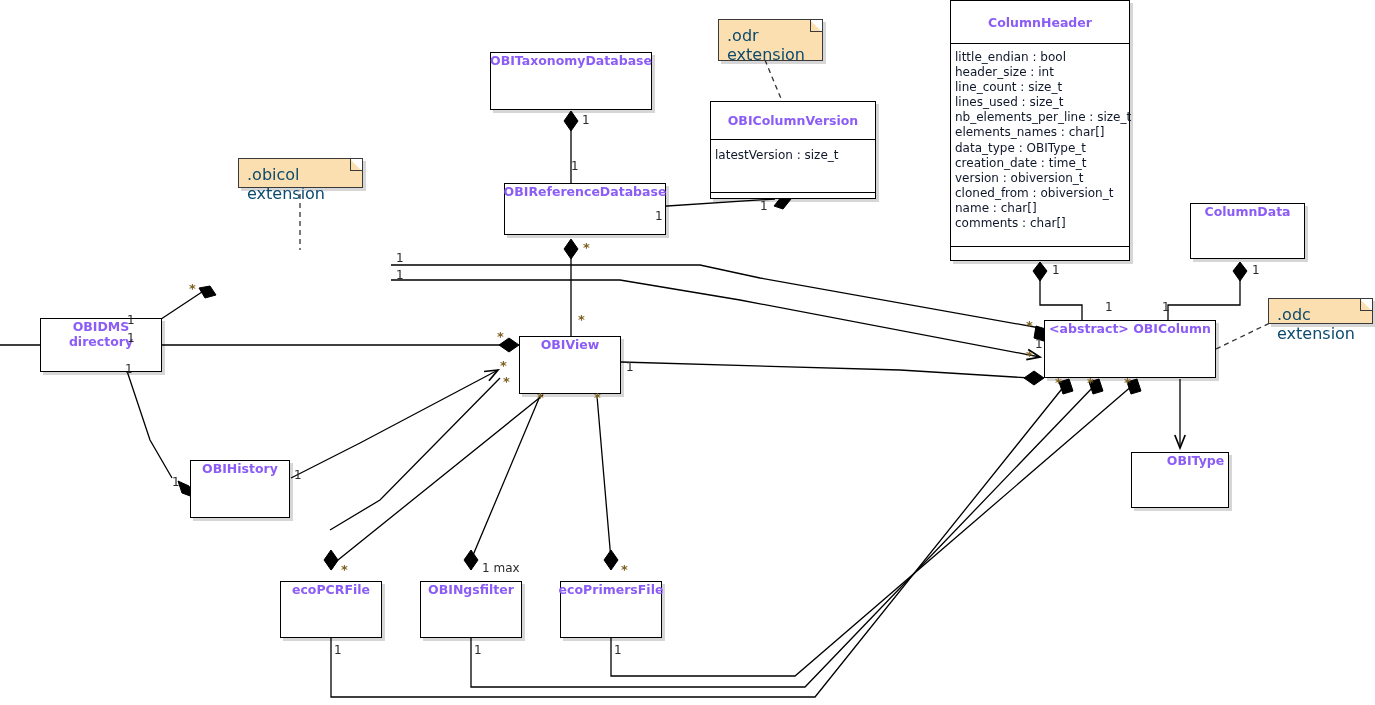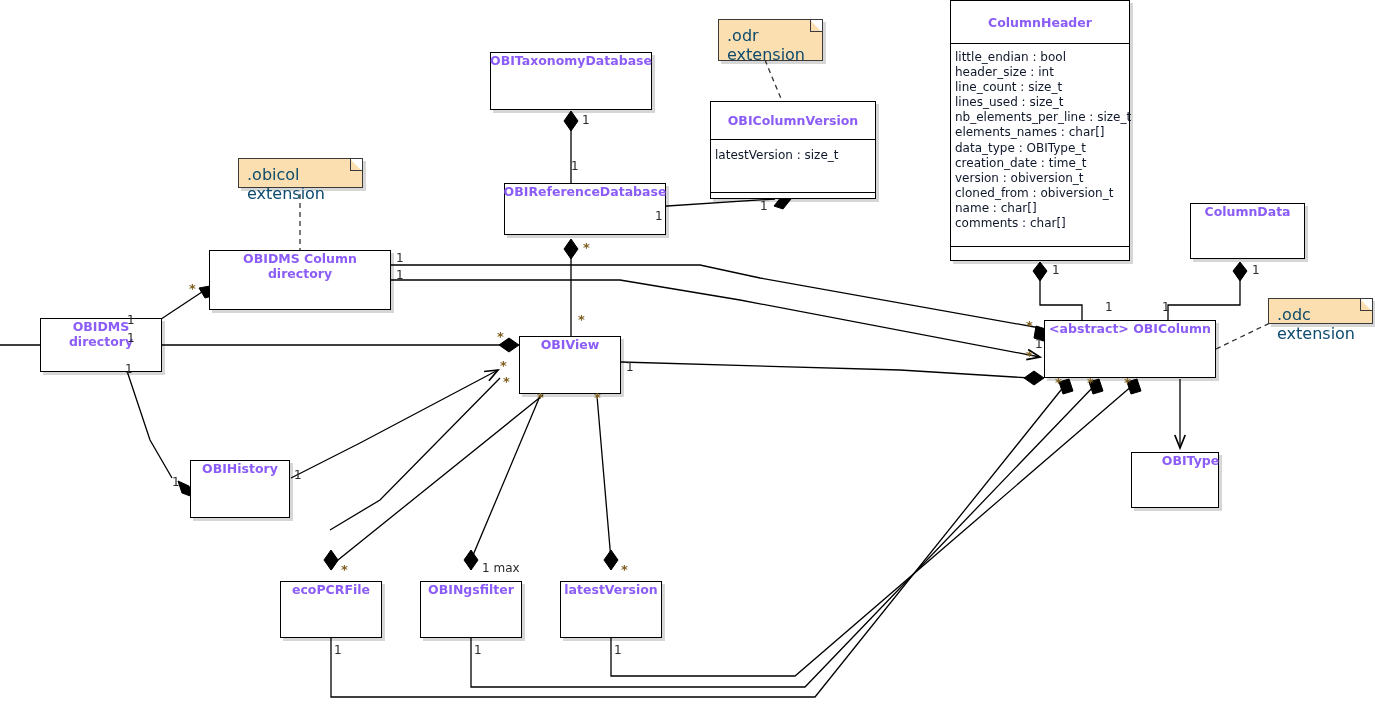--- a/index.html
+++ b/index.html
@@ -182,23 +182,20 @@
 
     <line x1="300" y1="194" x2="300" y2="250" stroke="#333" stroke-width="1.3" stroke-dasharray="5,4"></line>
     <line x1="765" y1="60" x2="782" y2="101" stroke="#333" stroke-width="1.3" stroke-dasharray="5,4"></line>
     <line x1="1216" y1="349" x2="1272" y2="322" stroke="#333" stroke-width="1.3" stroke-dasharray="5,4"></line>
   </svg>
 
   <div class="uml-class simple-class" style="left:0px; top:318px; width:122px; height:54px;margin-left:40px;">
     <div class="cls-name">OBIDMS directory</div>
   </div>
 
-  <div class="uml-class simple-class" style="left:209px; top:250px; width:182px; height:60px;">
-    <div class="cls-name">OBIDMS Column directory</div>
-  </div>
 
   <div class="uml-class simple-class" style="left:490px; top:52px; width:162px; height:58px;">
     <div class="cls-name">OBITaxonomyDatabase</div>
   </div>
 
   <div class="uml-class simple-class" style="left:490px; top:183px; width:162px; height:52px;margin-left:14px;">
     <div class="cls-name">OBIReferenceDatabase</div>
   </div>
 
   <div class="uml-class compart-class" style="left:710px; top:101px; width:166px; height:98px;">
@@ -233,42 +230,42 @@
   </div>
 
   <div class="uml-class simple-class" style="left:1190px; top:203px; width:115px; height:56px;">
     <div class="cls-name">ColumnData</div>
   </div>
 
   <div class="uml-class simple-class" style="left:1044px; top:320px; width:172px; height:58px;">
     <div class="cls-name">&lt;abstract&gt; OBIColumn</div>
   </div>
 
-  <div class="uml-class simple-class" style="left:1131px; top:452px; width:88px; height:56px;padding-left:31px;">
+  <div class="uml-class simple-class" style="left:1131px; top:452px; width:98px; height:56px;padding-left:31px;">
     <div class="cls-name">OBIType</div>
   </div>
 
   <div class="uml-class simple-class" style="left:519px; top:336px; width:102px; height:58px;">
     <div class="cls-name">OBIView</div>
   </div>
 
   <div class="uml-class simple-class" style="left:190px; top:460px; width:100px; height:58px;">
     <div class="cls-name">OBIHistory</div>
   </div>
 
   <div class="uml-class simple-class" style="left:420px; top:581px; width:102px; height:57px;">
     <div class="cls-name">OBINgsfilter</div>
   </div>
 
   <div class="uml-class simple-class" style="left:280px; top:581px; width:102px; height:57px;">
     <div class="cls-name">ecoPCRFile</div>
   </div>
 
   <div class="uml-class simple-class" style="left:560px; top:581px; width:102px; height:57px;">
-    <div class="cls-name">latestVersion</div>
+    <div class="cls-name">ecoPrimersFile</div>
   </div>
 
   <div class="note" style="left:238px; top:158px; width:125px; height:30px;">
     <span>.obicol extension</span>
     <span class="fold"></span>
     <span class="fold2"></span>
   </div>
 
   <div class="note" style="left:718px; top:19px; width:105px; height:42px;">
     <span>.odr extension</span>

